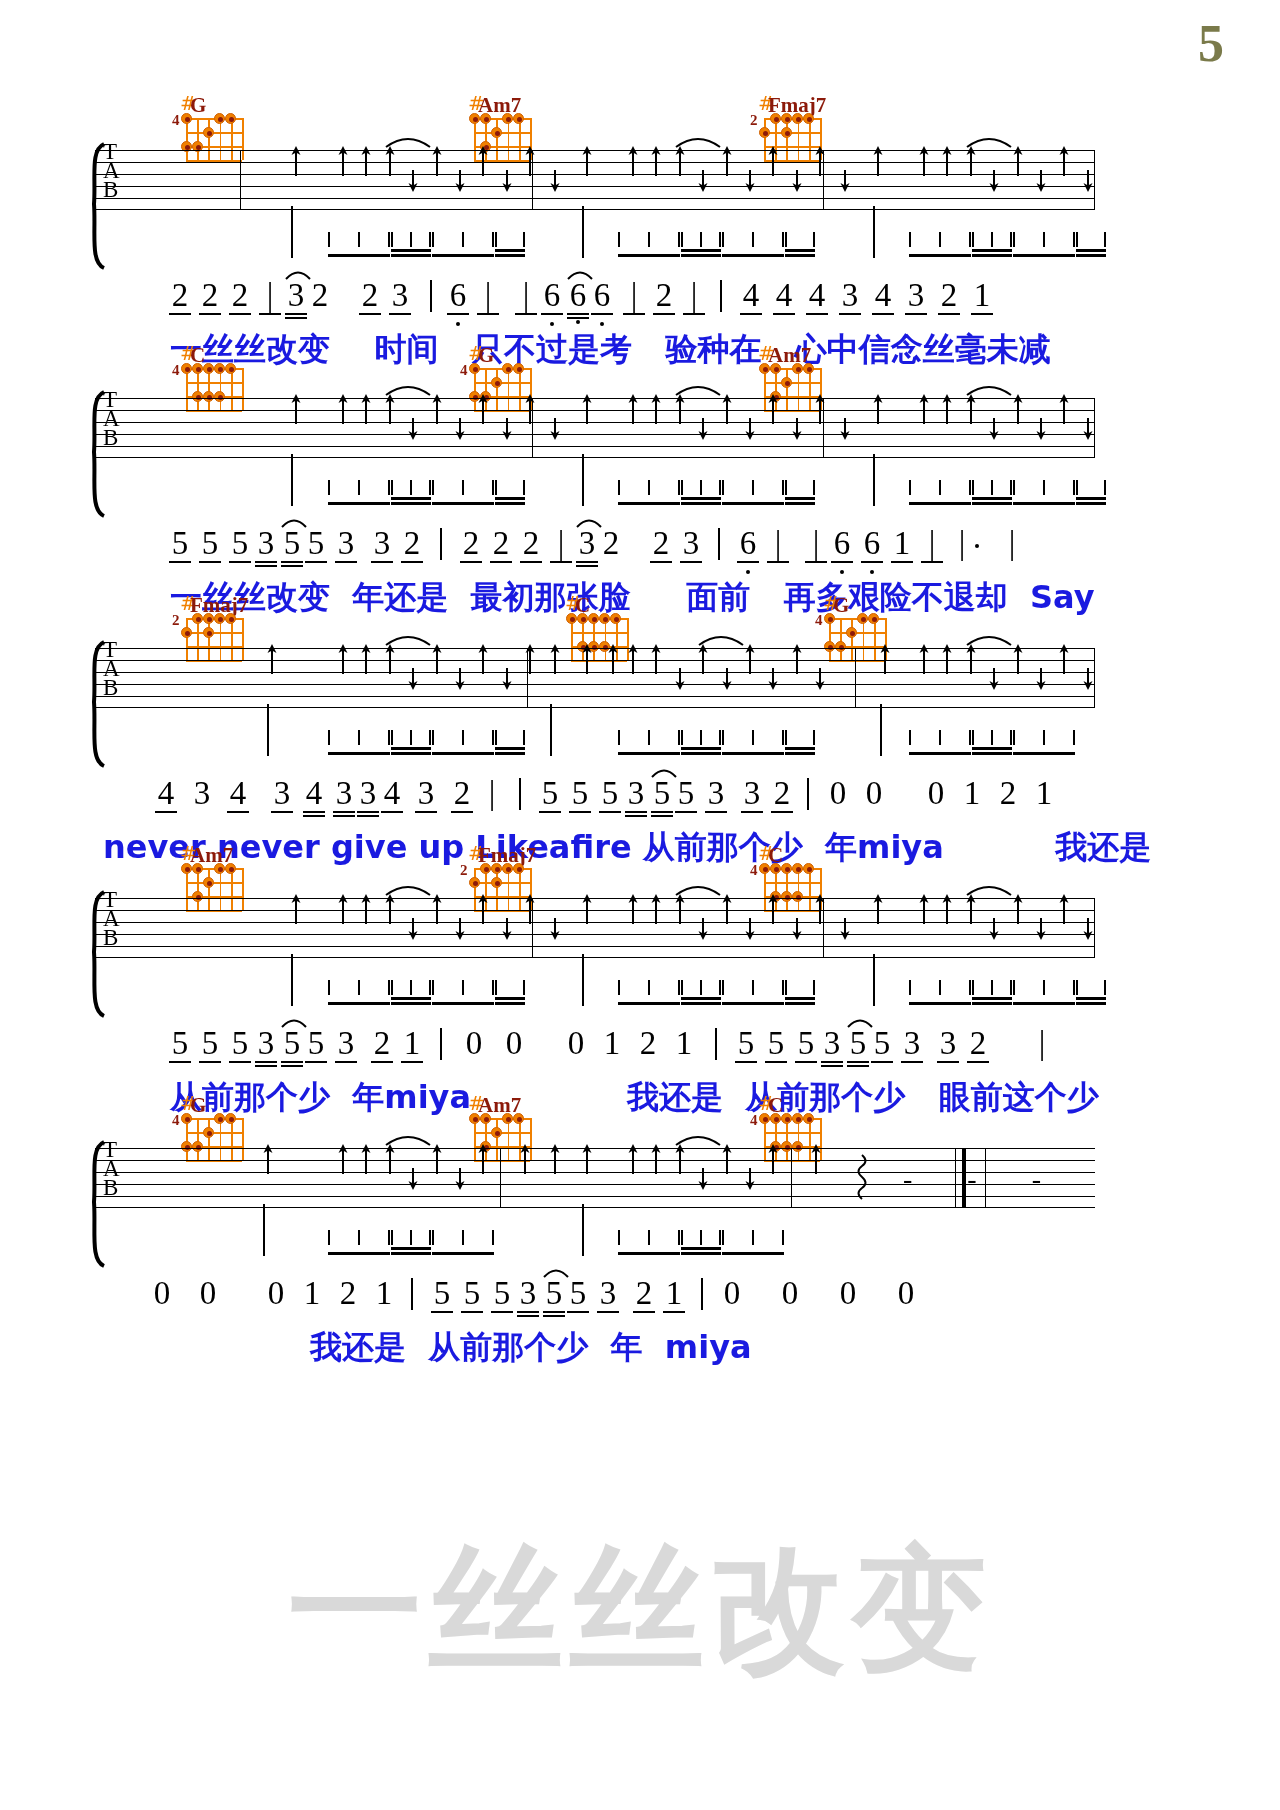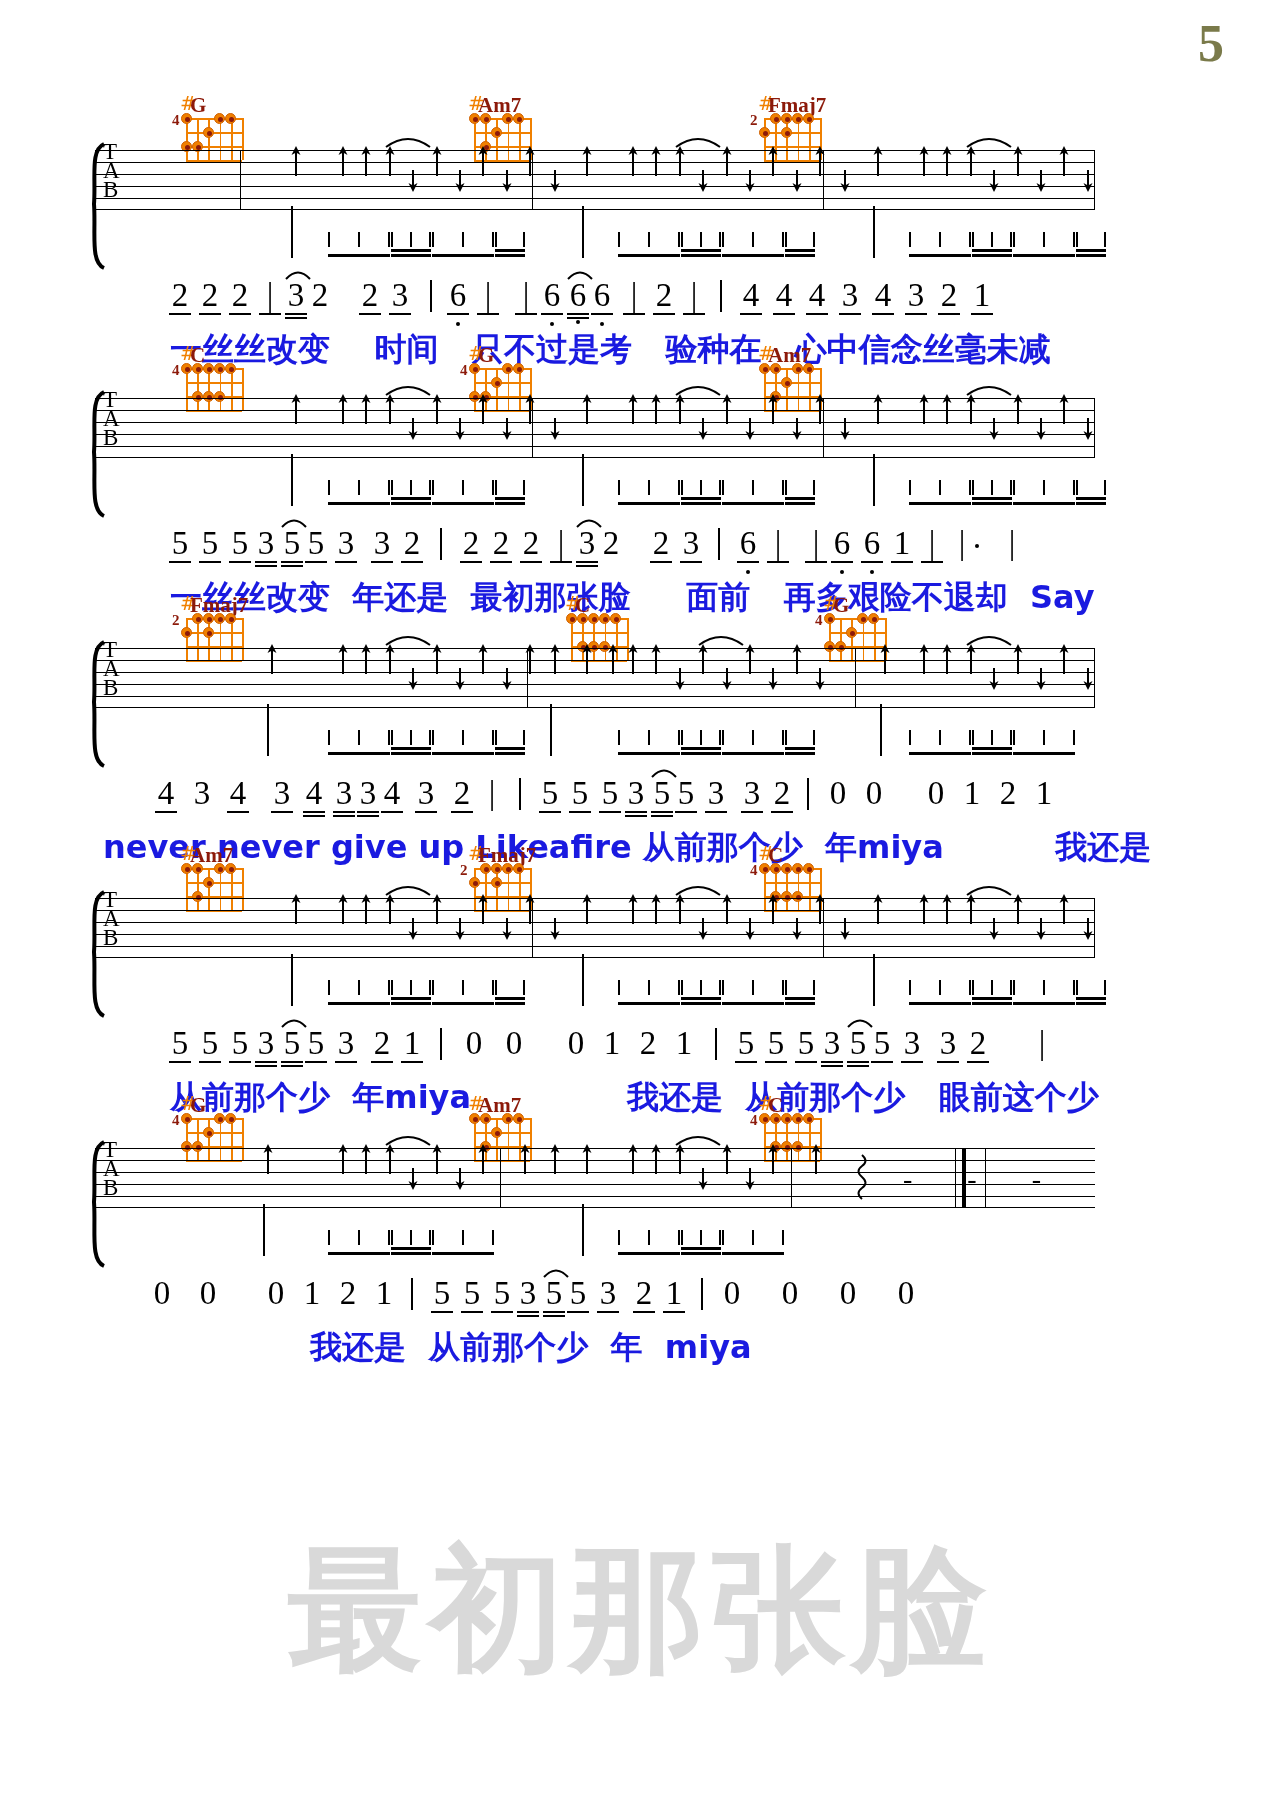--- a/index.html
+++ b/index.html
@@ -2199,13 +2199,13 @@
             <svg width="26" height="12" viewBox="0 0 26 12">
               <path d="M1 11 Q13 -2 25 11" fill="none" stroke="#000" stroke-width="2"></path>
             </svg>
           </div>
         </div>
         <div class="lyrics cn" style="left:215px; top:178px;">我还是  从前那个少  年  miya</div>
       </div>
     </div>
   </div>
 
-<div id="watermark">最初那张脸</div>
+<div id="watermark">一丝丝改变</div>
 
 </body></html>

